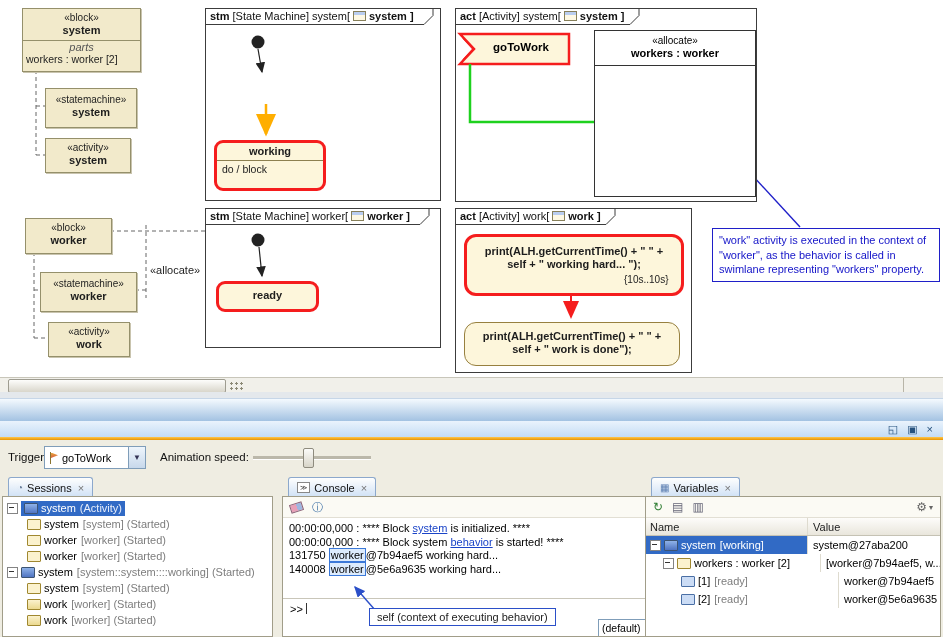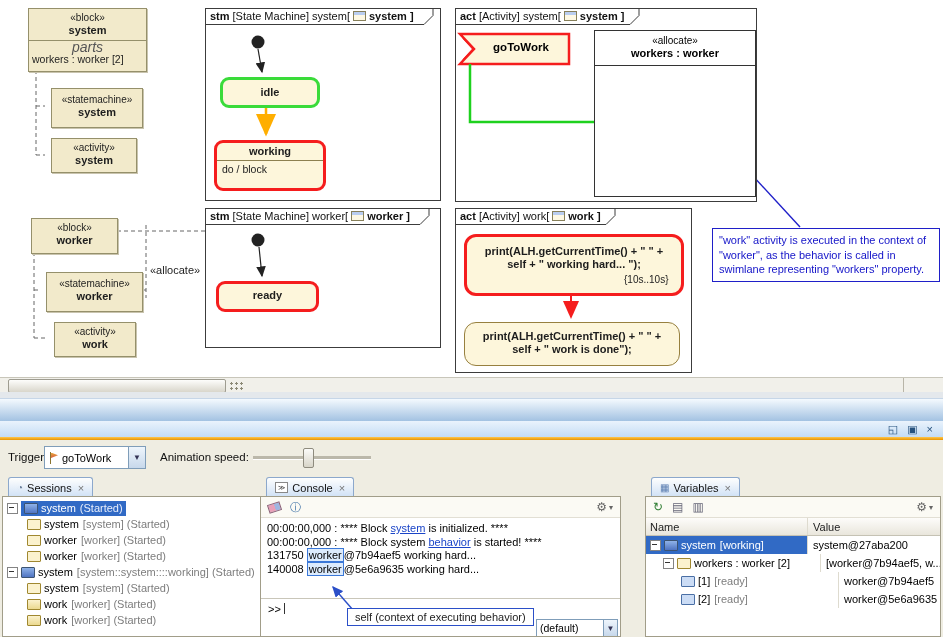--- a/index.html
+++ b/index.html
@@ -4,25 +4,25 @@
 <style>
   html,body{margin:0;padding:0;background:#cfcfcf;}
   .screen{position:relative;width:943px;height:637px;overflow:hidden;
           font-family:"Liberation Sans",sans-serif;background:#EFEDE2;}
 
   
   .canvas{position:absolute;left:0;top:0;width:943px;height:377px;background:#fff;overflow:hidden;}
   .connectors{position:absolute;left:0;top:0;pointer-events:none;}
 
   .el{position:absolute;background:#F2EACB;border:1px solid #95906B;text-align:center;
-      font-size:11px;color:#1d1d1d;box-shadow:1px 1px 0 #c9c4ae;margin-left:6px;}
+      font-size:11px;color:#1d1d1d;box-shadow:1px 1px 0 #c9c4ae;}
   .el .st{font-size:10px;line-height:12px;margin-top:3px;}
   .el .nm{font-weight:bold;line-height:13px;}
   .el .sep{border-top:1px solid #95906B;margin-top:3px;}
-  .el .plabel{font-size:14px;font-style:italic;color:#555;line-height:10px;margin-top:1px;}
+  .el .plabel{font-size:11px;font-style:italic;color:#555;line-height:10px;margin-top:1px;}
   .el .pval{font-size:10.5px;text-align:left;padding:1px 0 0 3px;line-height:12px;}
 
   .frame{position:absolute;border:1px solid #3c3c3c;}
   .frame-header{position:absolute;font-size:11px;white-space:nowrap;color:#111;
                 display:flex;align-items:center;gap:3px;}
   .frame-header b{font-weight:bold;}
   .mini-diagram-icon{display:inline-block;width:11px;height:8px;border:1px solid #87805a;
                 background:linear-gradient(#b9cdf0 0 3px,#fdf8e4 3px 100%);}
 
   .state{position:absolute;border-radius:9px;background:#FDF6DB;font-weight:bold;font-size:11px;
@@ -263,23 +263,20 @@
     </div>
 
     <div class="frame" style="left:455px;top:208px;width:235px;height:163px;"></div>
     <div class="frame-header" style="left:460px;top:210px;">
       <b>act</b>
         <span>[Activity] work[</span>
       <span class="mini-diagram-icon"></span>
       <b>work ]</b>
     </div>
 
-    <div class="state green" style="left:220px;top:77px;width:94px;height:25px;line-height:24px;">
-      <span>idle</span>
-    </div>
     <div class="state red" style="left:214px;top:140px;width:106px;height:45px;">
       <div class="title">working</div>
       <div class="do">do / block</div>
     </div>
 
     <div class="state red" style="left:216px;top:281px;width:97px;height:25px;line-height:23px;">
       <span>ready</span>
     </div>
 
     <div class="gotowork-label" style="left:481px;top:41px;width:80px;">goToWork</div>
@@ -346,21 +343,21 @@
       <span class="tclose">×</span>
     </div>
     <div class="panel-body">
       <div style="height:3px;"></div>
 
       <div class="tree-row">
         <span class="exp"></span>
         <span class="sel-wrap">
           <span class="ti i-computer"></span>
           <span class="tname">system</span>
-          <span class="rest">(Started)</span>
+          <span class="rest">(Activity)</span>
         </span>
       </div>
       <div class="tree-row indent1">
         <span class="ti i-sm"></span>
         <span class="tname">system</span>
         <span class="rest">[system] (Started)</span>
       </div>
       <div class="tree-row indent1">
         <span class="ti i-sm"></span>
         <span class="tname">worker</span>
@@ -388,21 +385,21 @@
         <span class="rest">[worker] (Started)</span>
       </div>
       <div class="tree-row indent1">
         <span class="ti i-act"></span>
         <span class="tname">work</span>
         <span class="rest">[worker] (Started)</span>
       </div>
     </div>
   </div>
 
-  <div class="panel" style="left:260px;width:361px;">
+  <div class="panel" style="left:282px;width:361px;padding-left:40px;">
     <div class="tab">
       <span class="console-tab-icon">≫</span>
       <span>Console</span>
       <span class="tclose">×</span>
     </div>
     <div class="panel-body">
       <div class="mini-toolbar">
         <span class="eraser-icon"></span>
         <span style="color:#3A6EA5;font-size:11px;">ⓘ</span>
         <span class="mini-right">

